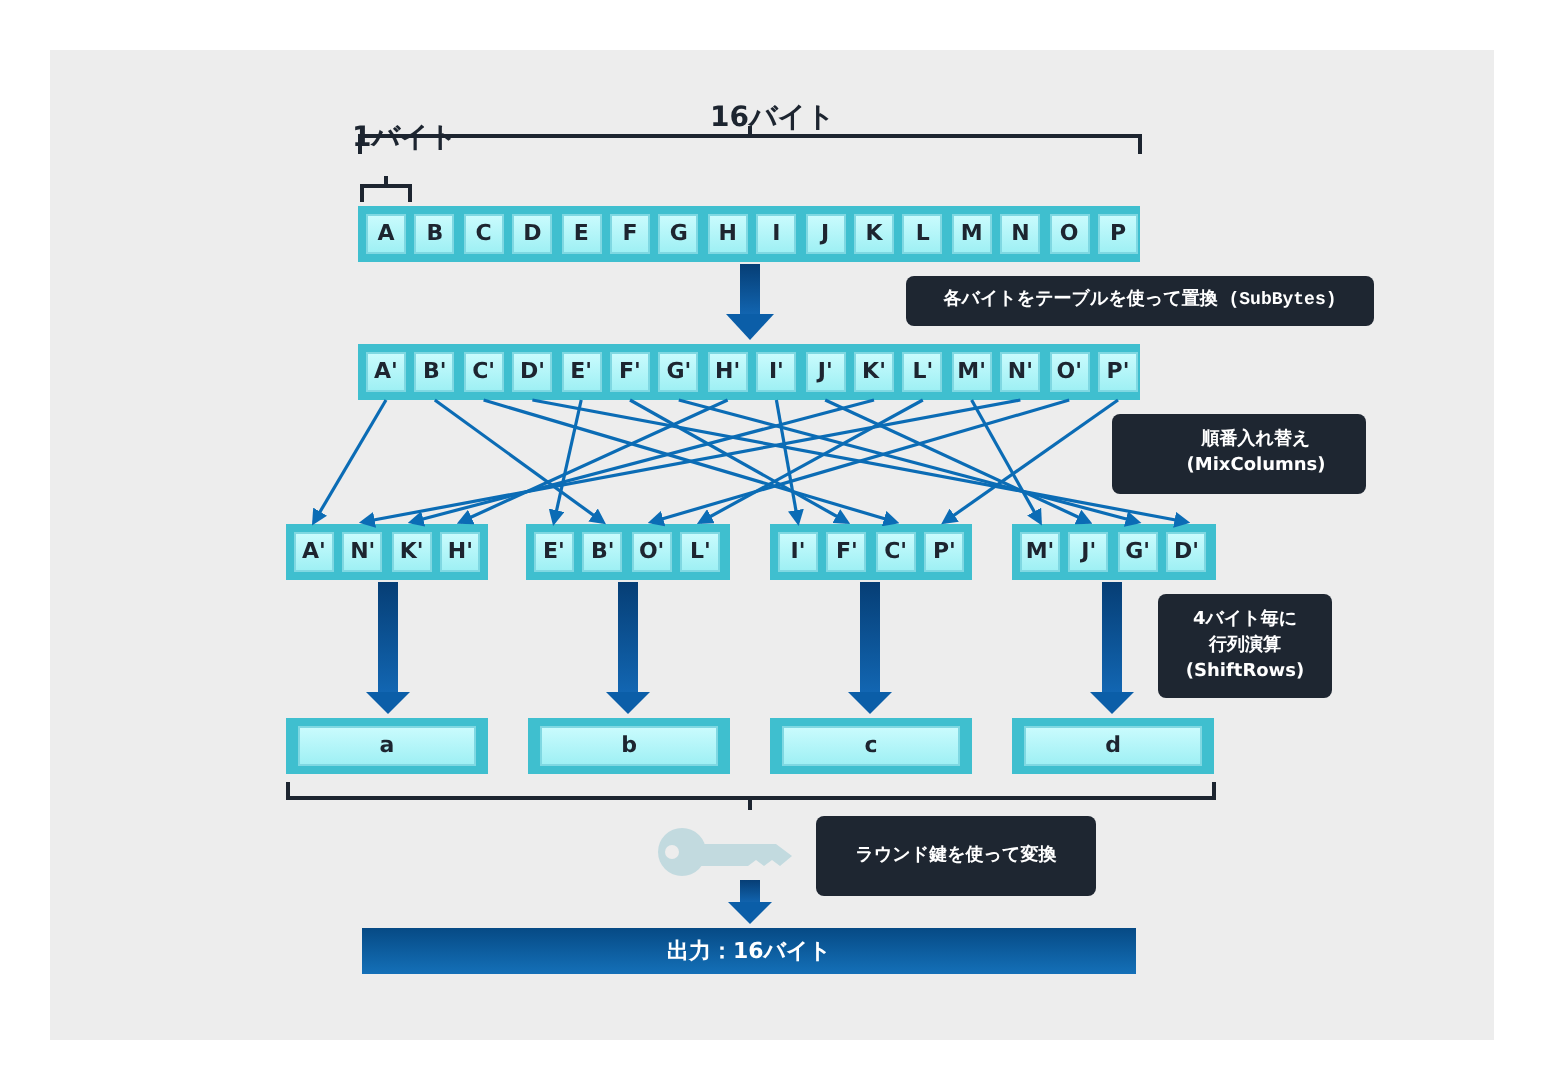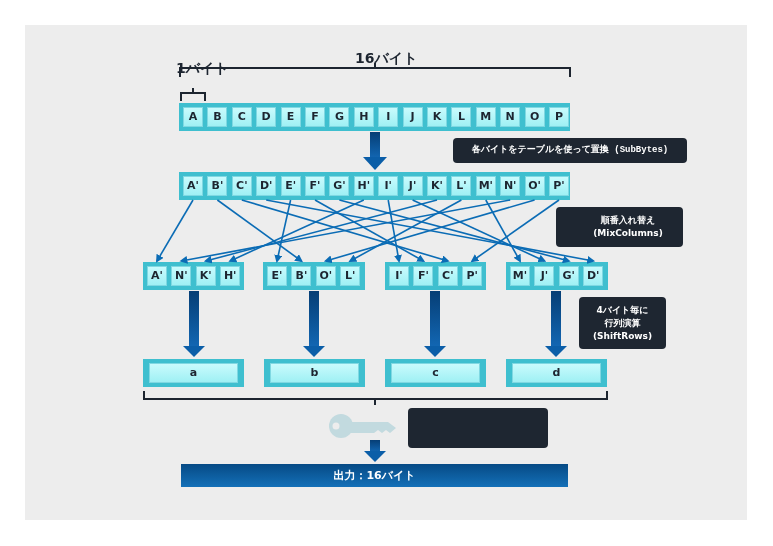--- a/index.html
+++ b/index.html
@@ -124,20 +124,21 @@
 <div class="note" style="left:556px;top:207px;width:110px;height:40px;padding-left:17px;">
   <span>順番入れ替え</span>
   <span>(MixColumns)</span>
 </div>
 <div class="note" style="left:579px;top:297px;width:87px;height:52px;">
   <span>4バイト毎に</span>
   <span>行列演算</span>
   <span>(ShiftRows)</span>
 </div>
 <div class="note" style="left:408px;top:408px;width:140px;height:40px;">
+  <span>ラウンド鍵を使って変換</span>
 </div>
 
 <div class="output">出力：16バイト</div>
 
 <svg width="773" height="546" id="lines">
   <defs>
     <linearGradient id="ag" x1="0" y1="0" x2="0" y2="1">
       <stop offset="0" stop-color="#063e75"></stop>
         <stop offset="1" stop-color="#1266b2"></stop>
     </linearGradient>

